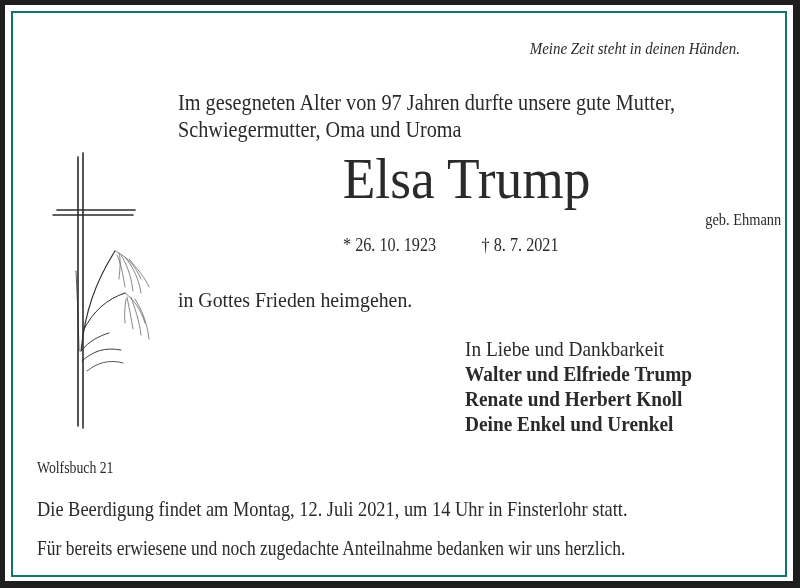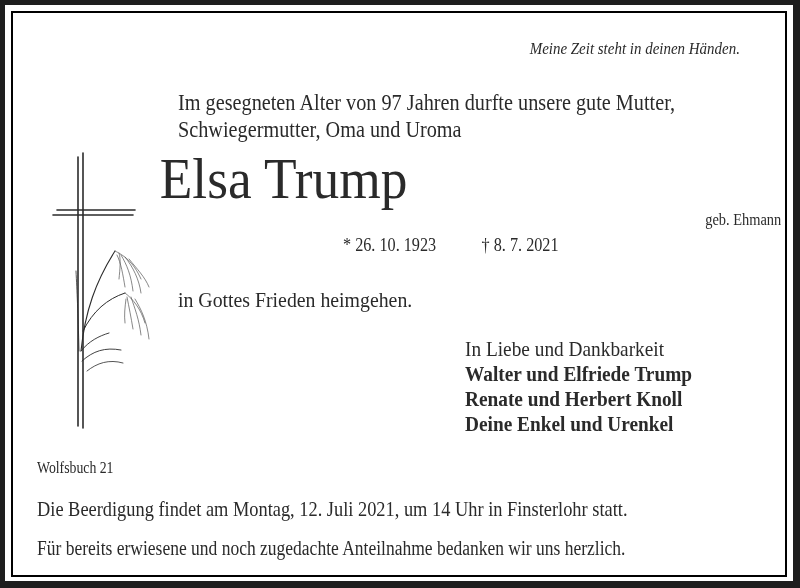--- a/index.html
+++ b/index.html
@@ -18,21 +18,21 @@
     .outer-frame {
       position: absolute;
       left: 5px; top: 5px;
       width: 788px; height: 576px;
       background: #ffffff;
     }
     .inner-frame {
       position: absolute;
       left: 6px; top: 6px;
       width: 772px; height: 562px;
-      border: 2px solid #000000;
+      border: 2px solid #0f766e;
       background: #ffffff;
     }
     .t {
       position: absolute;
       white-space: nowrap;
       transform-origin: left top;
     }
     .motto {
       right: 45px; top: 26px;
       font-style: italic;
@@ -42,21 +42,21 @@
     }
     .intro {
       left: 165px; top: 76px;
       font-size: 23px;
       line-height: 27px;
       transform: scaleX(0.88);
     }
     .name {
       left: 0; width: 100%;
       top: 136px;
-      text-align: left;
+      text-align: center;
       font-size: 58px;
       line-height: 60px;
     }
     .name span { display: inline-block; transform: scaleX(0.92); margin-left: 136px; }
     .maiden {
       left: 0; width: 100%;
       top: 198px;
       text-align: right;
       font-size: 16px;
     }

